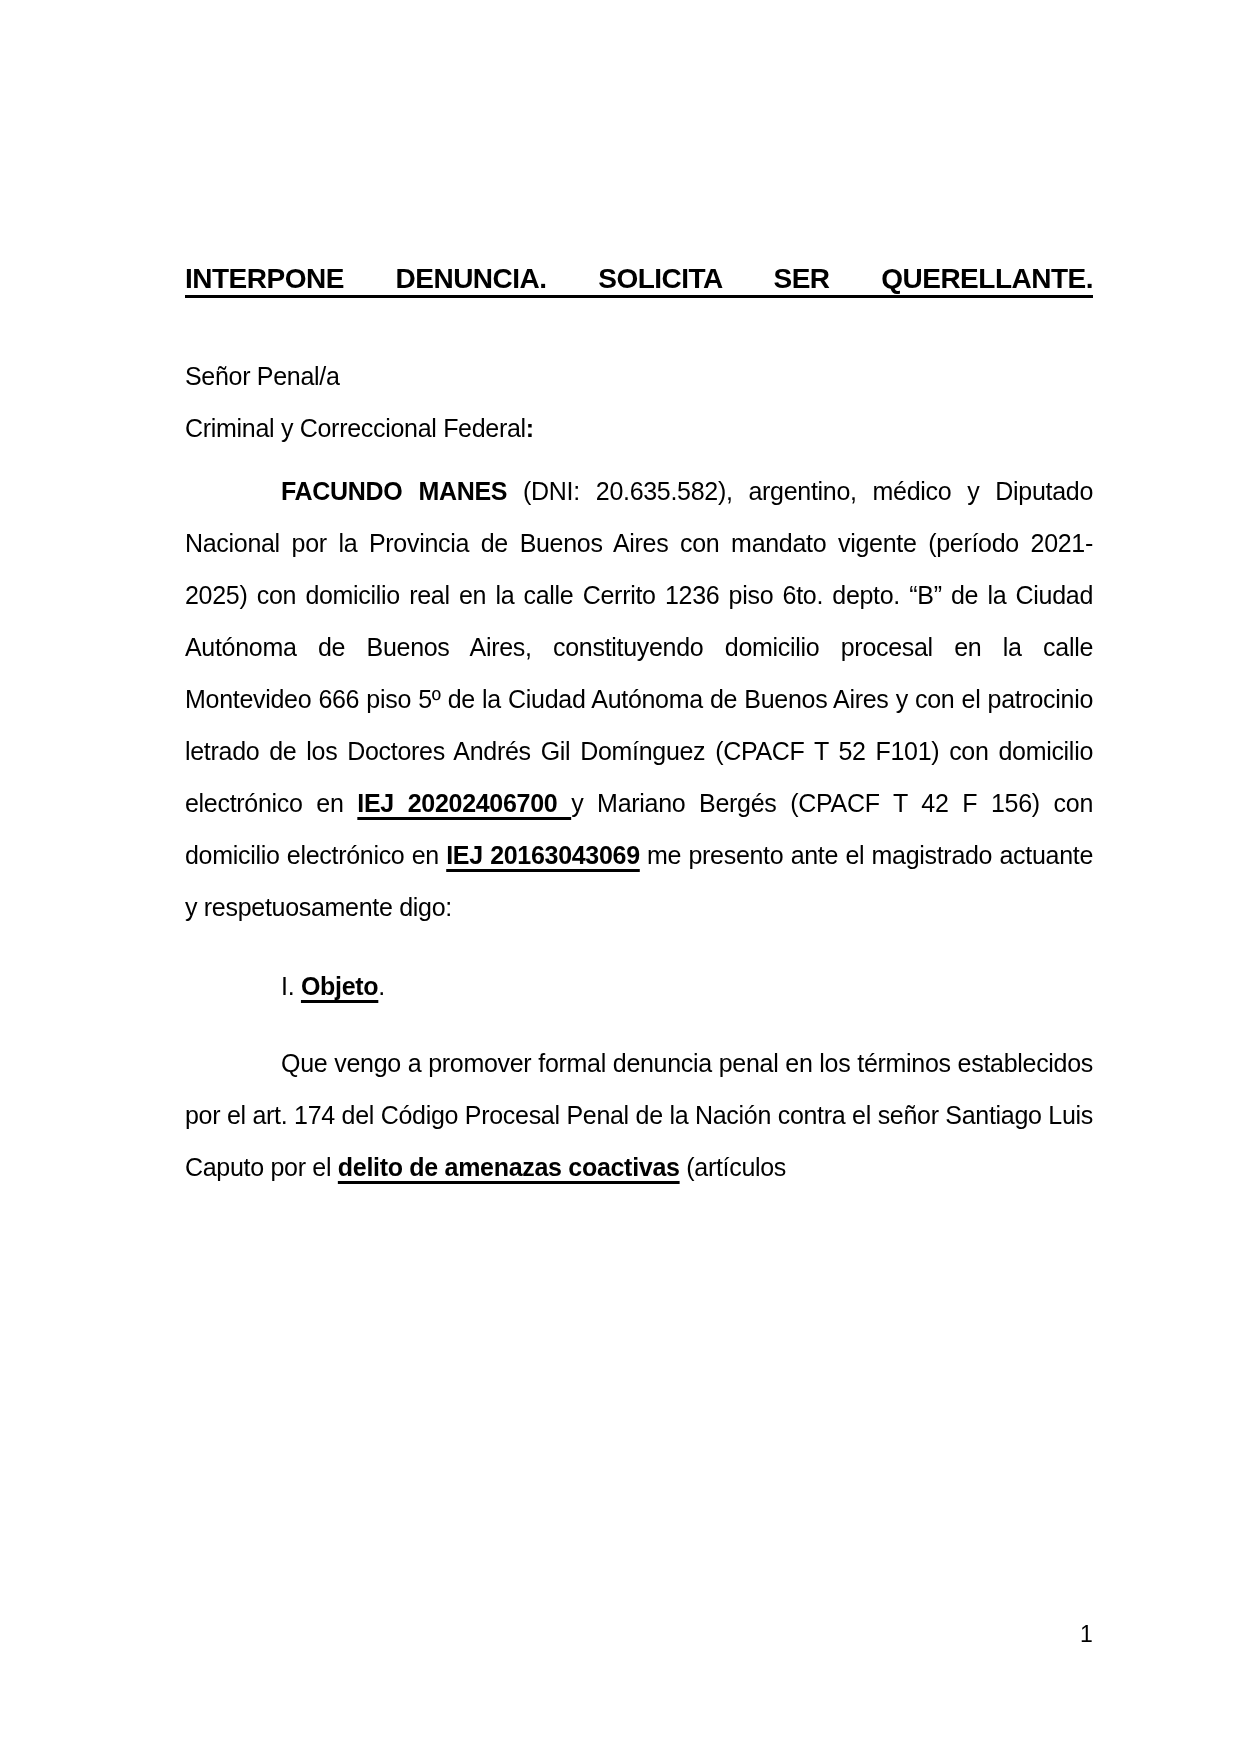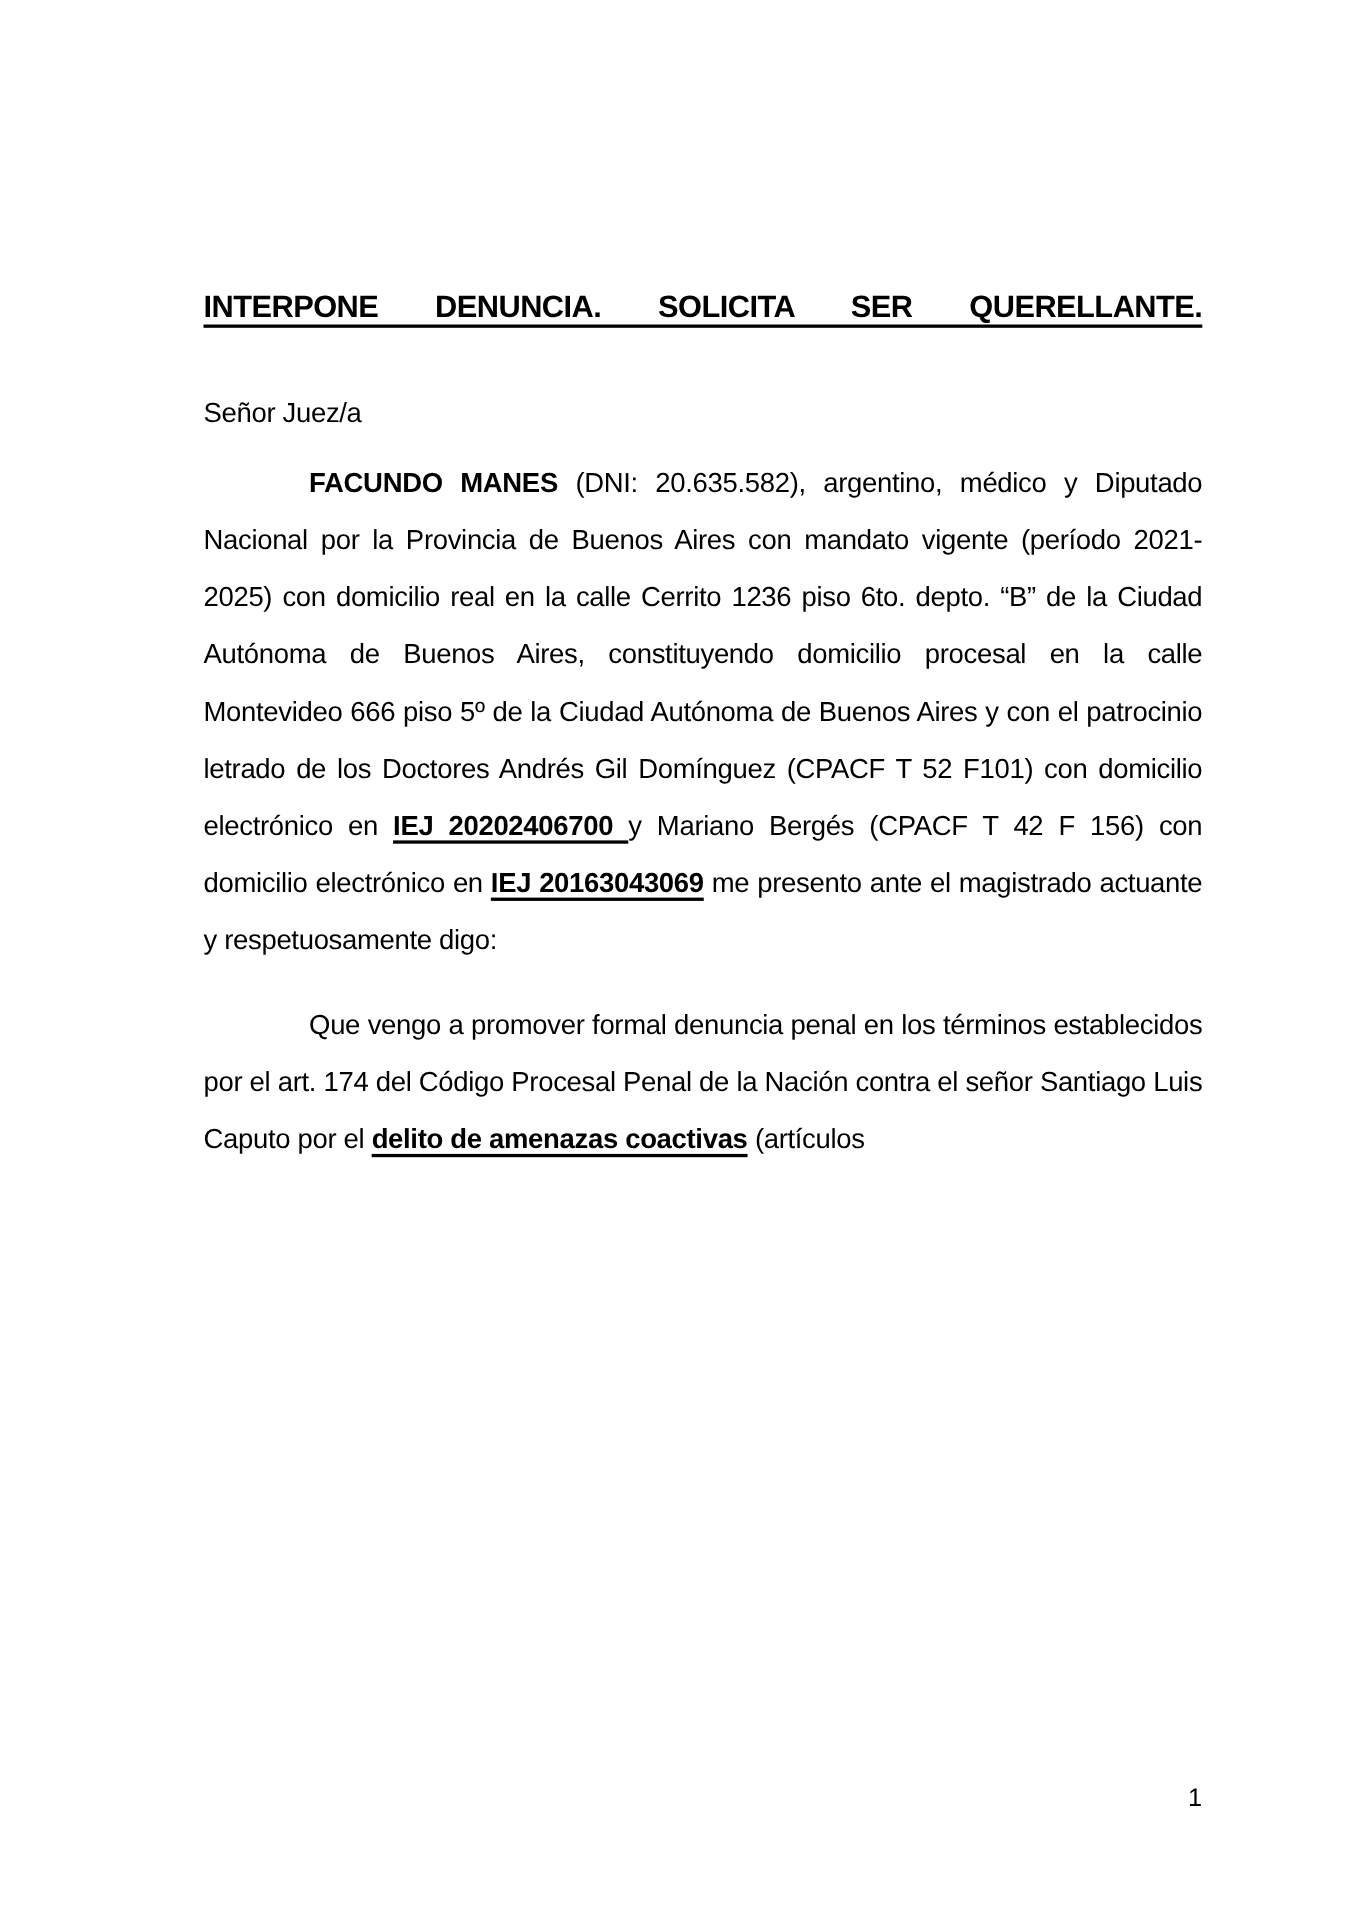--- a/index.html
+++ b/index.html
@@ -79,24 +79,26 @@
 <body>
 
 <div class="page">
   <div class="content">
 
     <h1 class="title">
       <span class="title-line just">INTERPONE DENUNCIA. SOLICITA SER QUERELLANTE.</span>
     </h1>
 
     <div class="salutation">
-      <p>Señor Juez/a</p>
+      <p>Señor Penal/a</p>
+      <p><span>Criminal y Correccional Federal</span><span class="b">:</span></p>
     </div>
 
     <p class="para indent intro"><span class="b">FACUNDO MANES </span><span>(DNI: 20.635.582), argentino, médico y Diputado Nacional por la Provincia de Buenos Aires con mandato vigente (período 2021-2025) con domicilio real en la calle Cerrito 1236 piso 6to. depto. “B” de la Ciudad Autónoma de Buenos Aires, constituyendo domicilio procesal en la calle Montevideo 666 piso 5º de la Ciudad Autónoma de Buenos Aires y con el patrocinio letrado de los Doctores Andrés Gil Domínguez (CPACF T 52 F101) con domicilio electrónico en </span><span class="b u">IEJ 20202406700 </span><span>y Mariano Bergés (CPACF T 42 F 156) con domicilio electrónico en </span><span class="b u">IEJ 20163043069</span><span> me presento ante el magistrado actuante y respetuosamente digo:</span></p>
 
+    <p class="para indent heading"><span>I. </span><span class="b u">Objeto</span><span>.</span></p>
 
     <p class="para indent objeto"><span class="serif">Que vengo a promover formal denuncia penal en los términos establecidos por el art. 174 del Código Procesal Penal de la Nación</span><span> contra el señor Santiago Luis Caputo por el </span><span class="b u">delito de amenazas coactivas</span><span> (artículos</span></p>
 
   </div>
 
   <div class="page-number">1</div>
 </div>
 
 </body></html>

